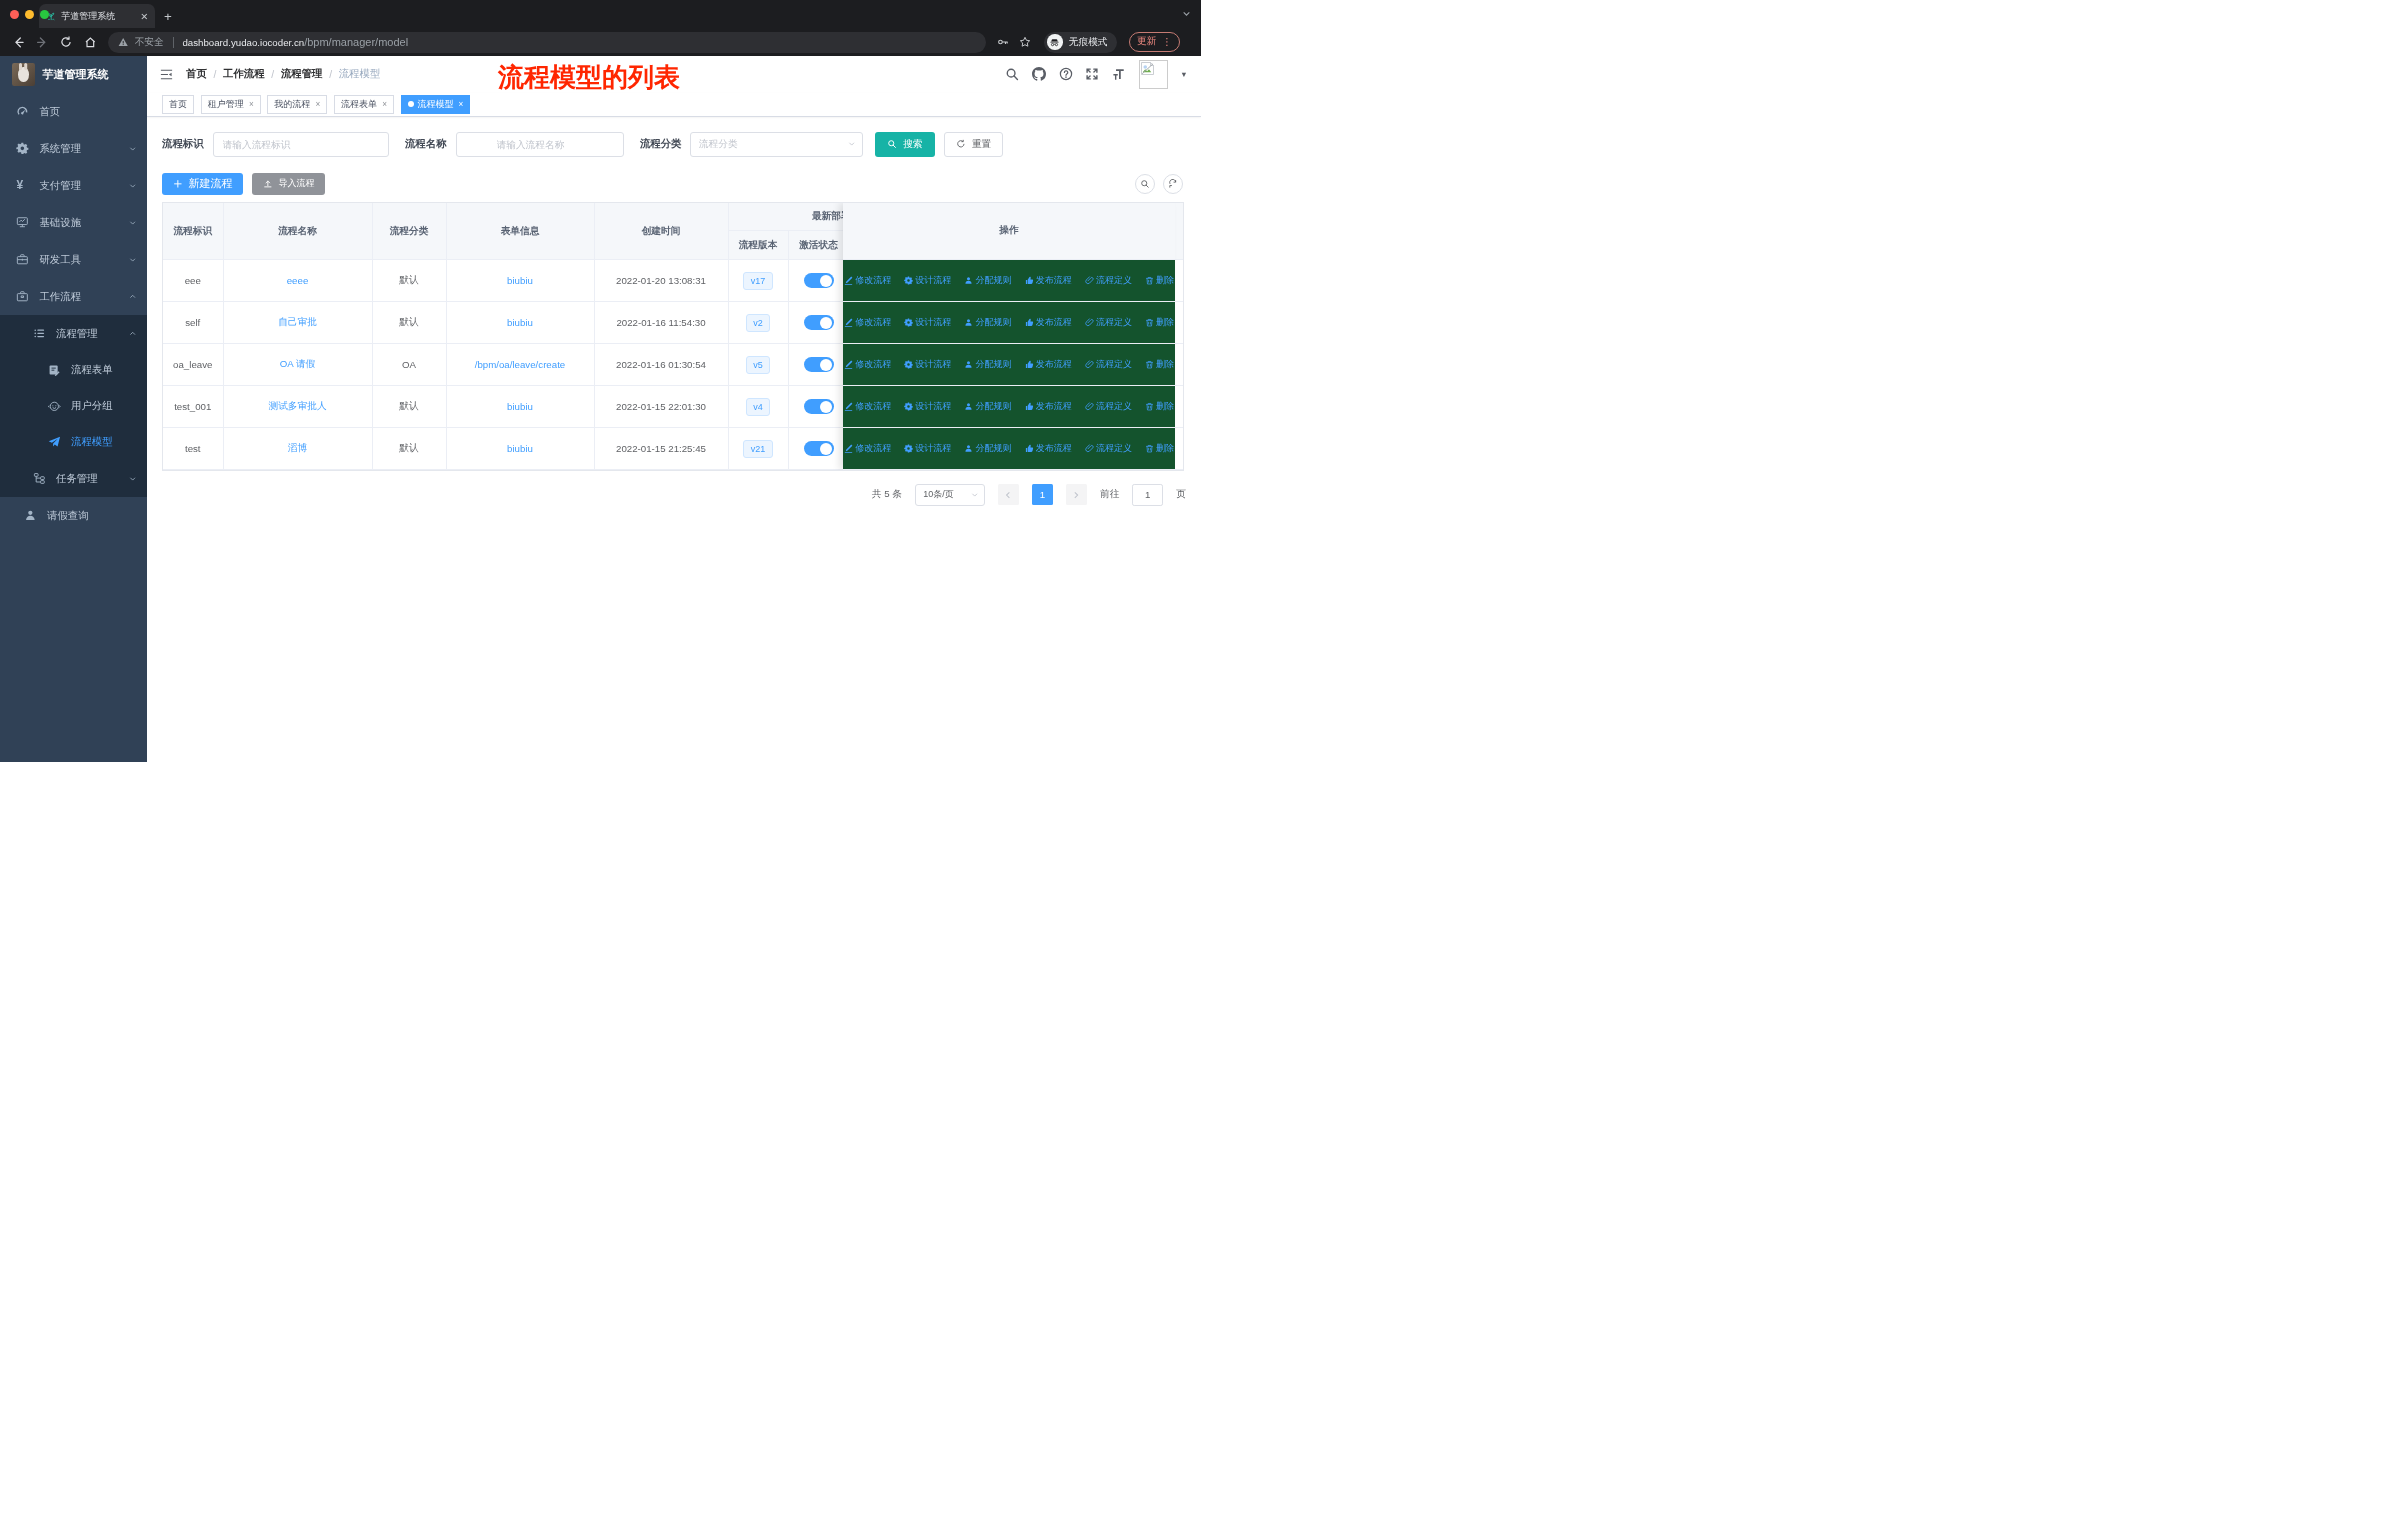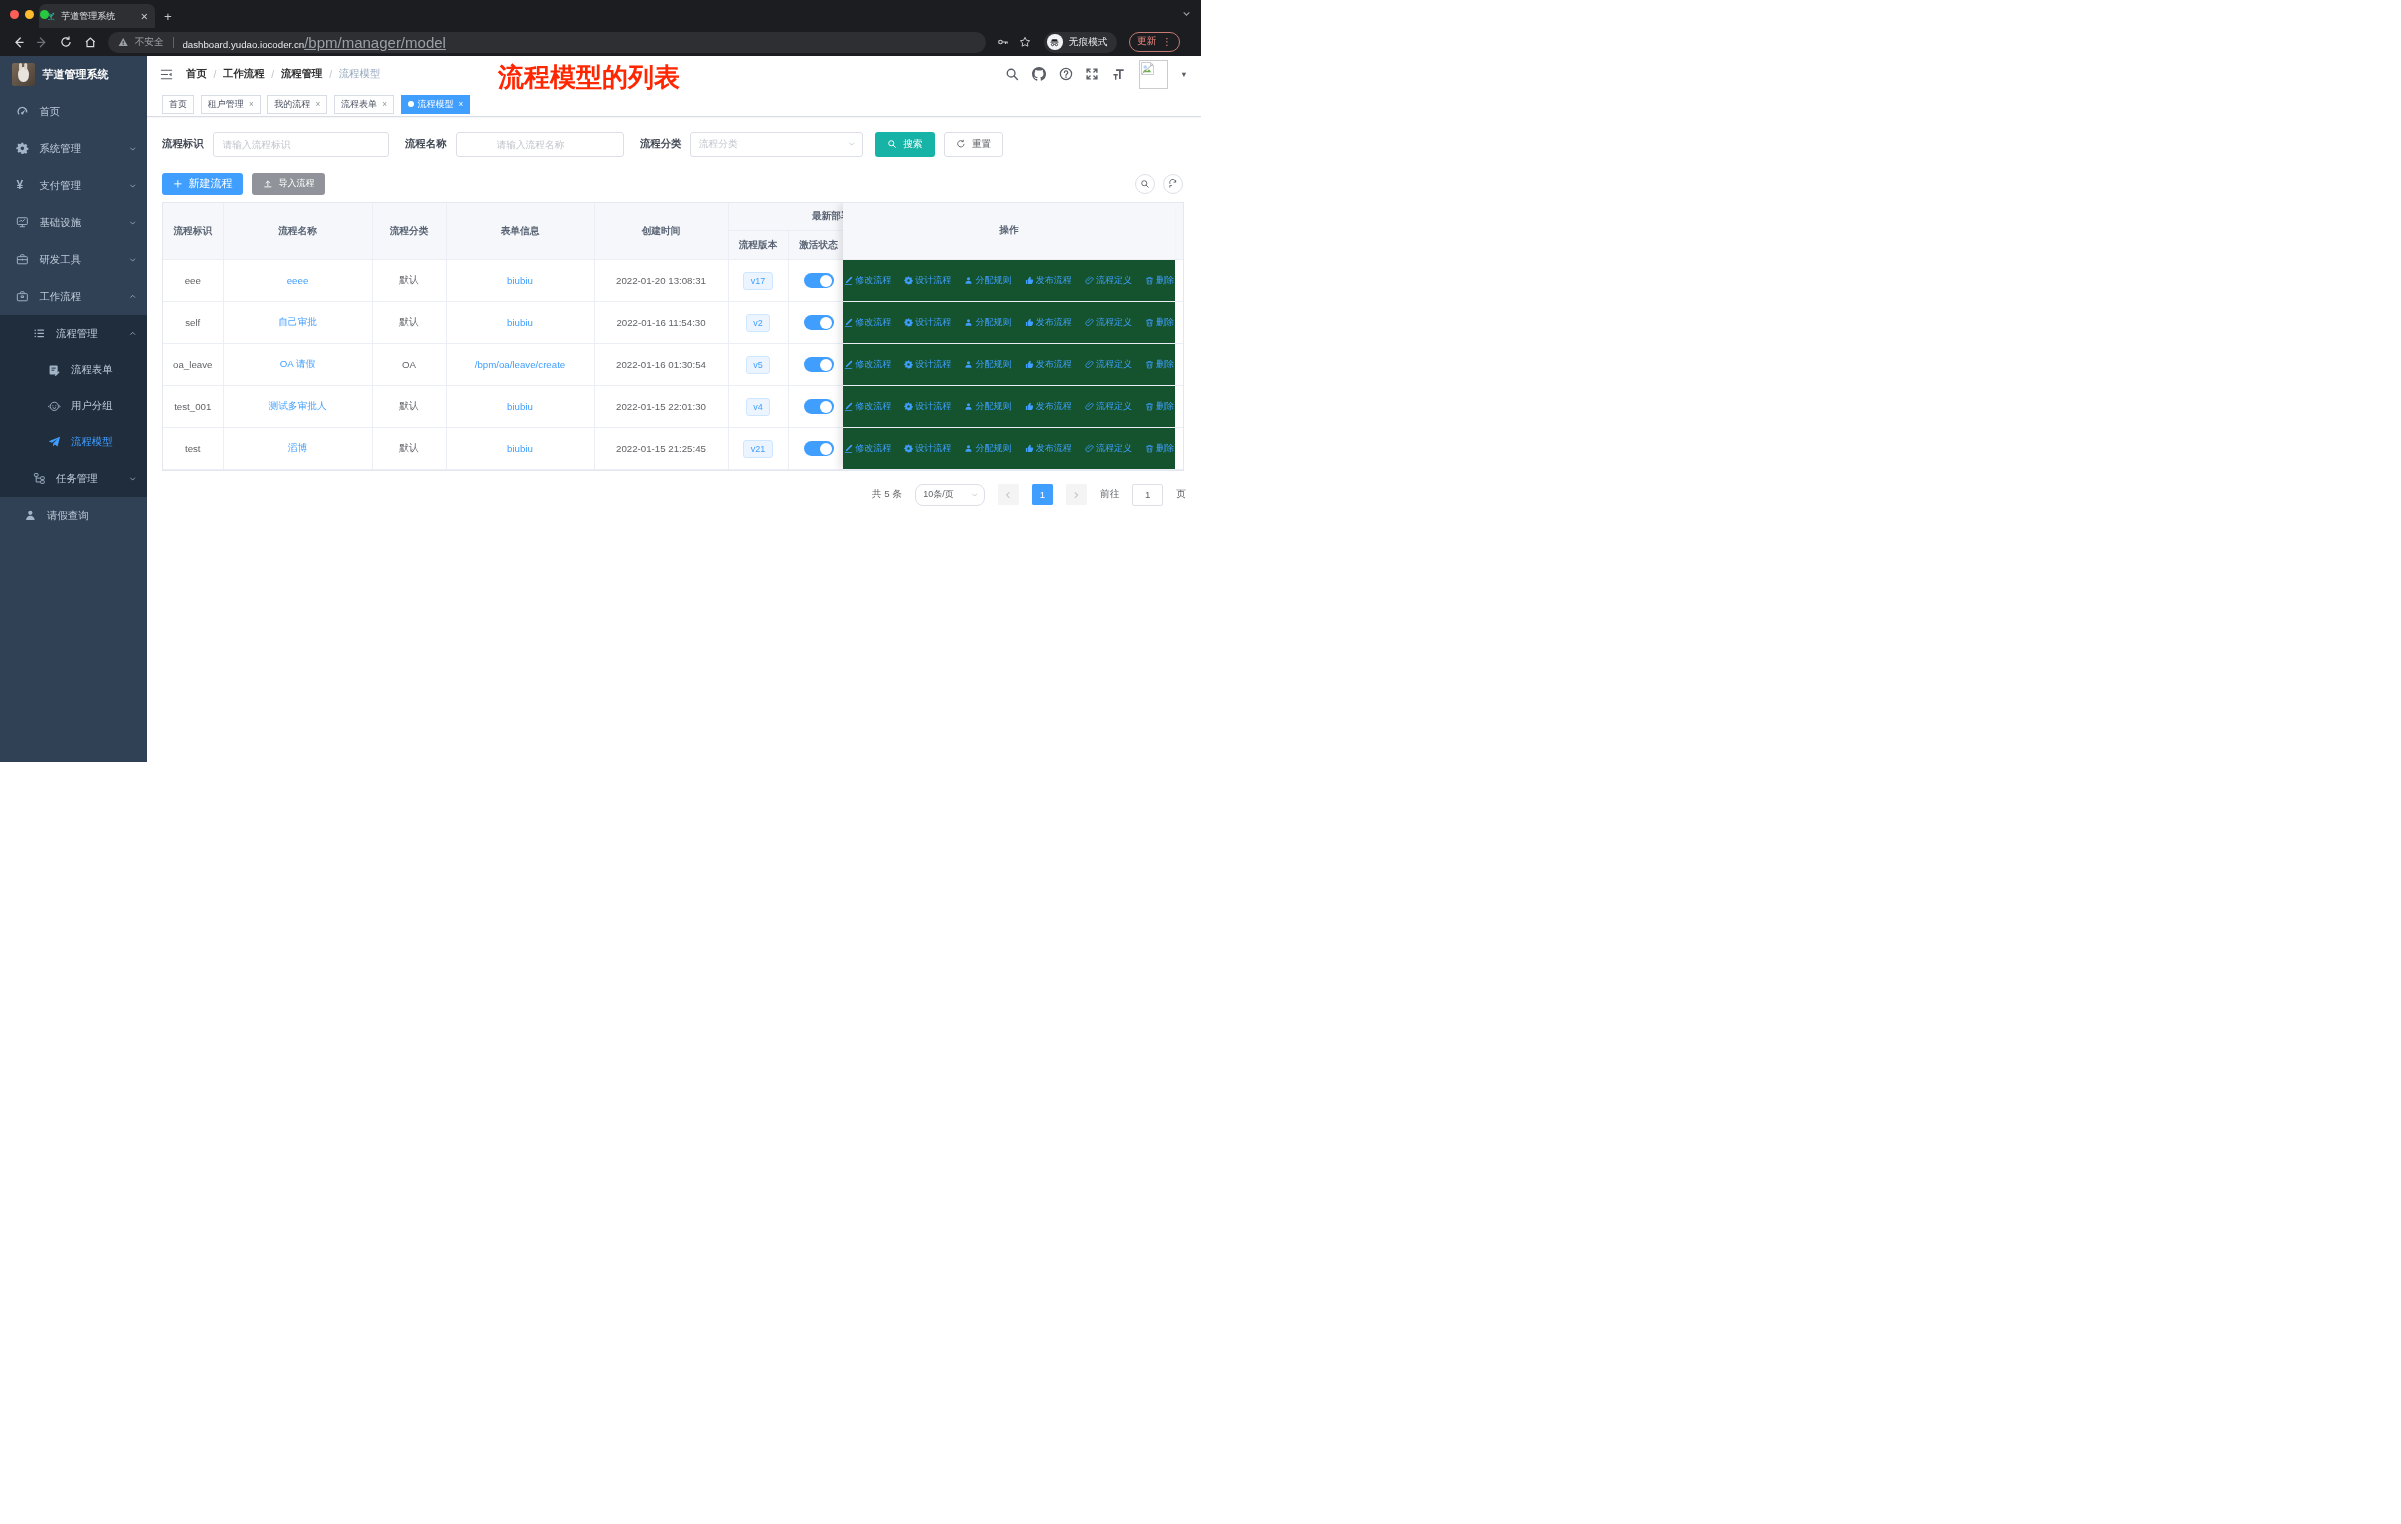--- a/index.html
+++ b/index.html
@@ -16,21 +16,21 @@
   .tab-close { color:#c4c7cb; font-size:9.7px; cursor:default; }
   .newtab { color:#c4c7cb; font-size:13.4px; margin-left:9px; height:24px; display:flex; align-items:center; }
   .strip-caret { position:absolute; right:10.4px; top:7.4px; color:#9aa0a6; }
   .toolbar { height:28px; background:#1c1d20; display:flex; align-items:center; padding:0 7.4px; gap:3px; }
   .nav-ico { width:21px; height:21px; display:flex; align-items:center; justify-content:center; color:#dadce0; }
   .nav-ico.dis { color:#6e7177; }
   .urlpill { flex:1; height:21px; background:#2e2f33; border-radius:10.4px; display:flex; align-items:center; padding:0 10.4px; margin:0 4.5px; gap:6px; max-width:878px; }
   .sec-label { color:#9aa0a6; font-size:9.7px; }
   .url-sep { width:0.7px; height:11px; background:#5f6368; margin:0 3px; }
   .url-host { color:#e8eaed; font-size:9.7px;margin-top:40px; }
-  .url-path { color:#9aa0a6; font-size:15px;text-decoration:underline; }
+  .url-path { color:#9aa0a6; font-size:11px; }
   .chrome-mini { width:19.4px; height:19.4px; display:flex; align-items:center; justify-content:center; color:#c7cacd; }
   .incog-chip { height:21px; background:#2e2f33; border-radius:10.4px; display:flex; align-items:center; gap:6px; padding:0 9px 0 3px; margin-left:6px; }
   .incog-circle { width:15.6px; height:15.6px; border-radius:50%; background:#f1f3f4; display:flex; align-items:center; justify-content:center; }
   .incog-label { color:#e8eaed; font-size:9.7px; }
   .update-chip { height:19.4px; border:0.7px solid #c57b73; border-radius:10.4px; color:#f28b82; font-size:9.7px; display:flex; align-items:center; gap:6px; padding:0 7.4px; margin-left:9px; }
   .update-dots { font-size:9.7px; letter-spacing:0; }
 
   
   .app { display:flex; height:706px; }
   .sidebar { width:147px; background:#304156; color:#bfcbd9; flex-shrink:0; overflow:hidden; }
@@ -113,21 +113,21 @@
 
   .fixedcol { position:absolute; top:0; right:8px; width:332px; height:100%; box-shadow:-3.7px 0 7.4px rgba(0,0,0,.10); background:#fff; }
   .fx-head { height:57px; background:#f5f7fa; border-bottom:0.7px solid #ebeef5; display:flex; align-items:center; justify-content:center; font-size:9.7px; font-weight:600; color:#5a6474; }
   .fx-cell { height:42px; border-bottom:0.7px solid #ebeef5; display:flex; align-items:center; justify-content:center; gap:13px; background:#14532d; }
   .act { display:inline-flex; align-items:center; gap:2.2px; color:#409eff; font-size:9px; cursor:pointer; white-space:nowrap; }
   .act .ai { display:flex; }
   .act .ai svg { width:9px; height:9px; }
 
   
   .pager { display:flex; align-items:center; justify-content:flex-end; margin-top:12.7px; gap:13px; font-size:9.7px; color:#606266; }
-  .pg-size { width:70px; height:21.6px; border:0.7px solid #dcdfe6; border-radius:8px; display:flex; align-items:center; padding:0 6px 0 7.4px; font-size:9px; cursor:pointer; }
+  .pg-size { width:70px; height:21.6px; border:0.7px solid #dcdfe6; border-radius:3px; display:flex; align-items:center; padding:0 6px 0 7.4px; font-size:9px; cursor:pointer; }
   .pg-size .sel-caret { margin-left:auto; color:#c0c4cc; }
   .pg-btn { width:21px; height:21px; border-radius:1.5px; background:#f4f4f5; color:#c0c4cc; display:flex; align-items:center; justify-content:center; cursor:pointer; }
   .pg-cur { width:21px; height:21px; border-radius:1.5px; background:#409eff; color:#fff; display:flex; align-items:center; justify-content:center; font-size:9.7px; cursor:pointer; }
   .pg-jump { width:31px; height:21.6px; border:0.7px solid #dcdfe6; border-radius:2.2px; text-align:center; font-size:9.7px; color:#606266; outline:none; }
   .sel-caret svg { width:7.4px; height:7.4px; }
 </style>
 </head>
 <body>
 
 <div class="screen">

